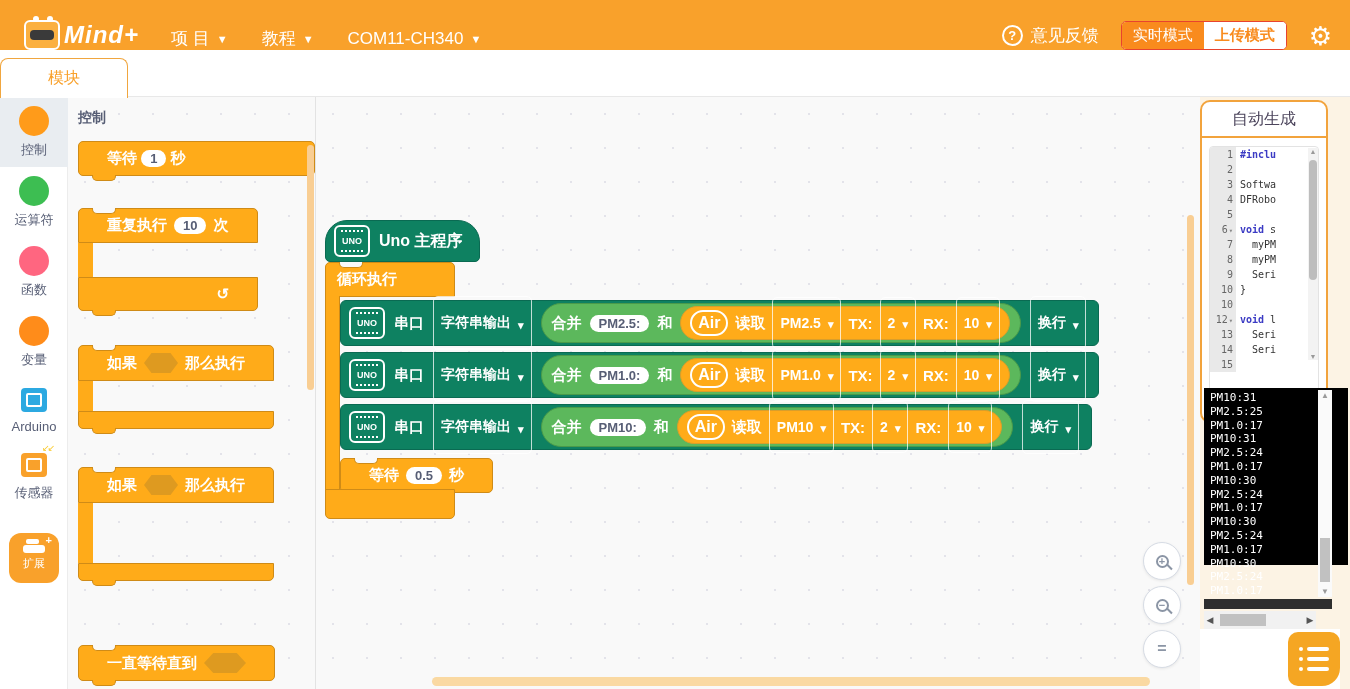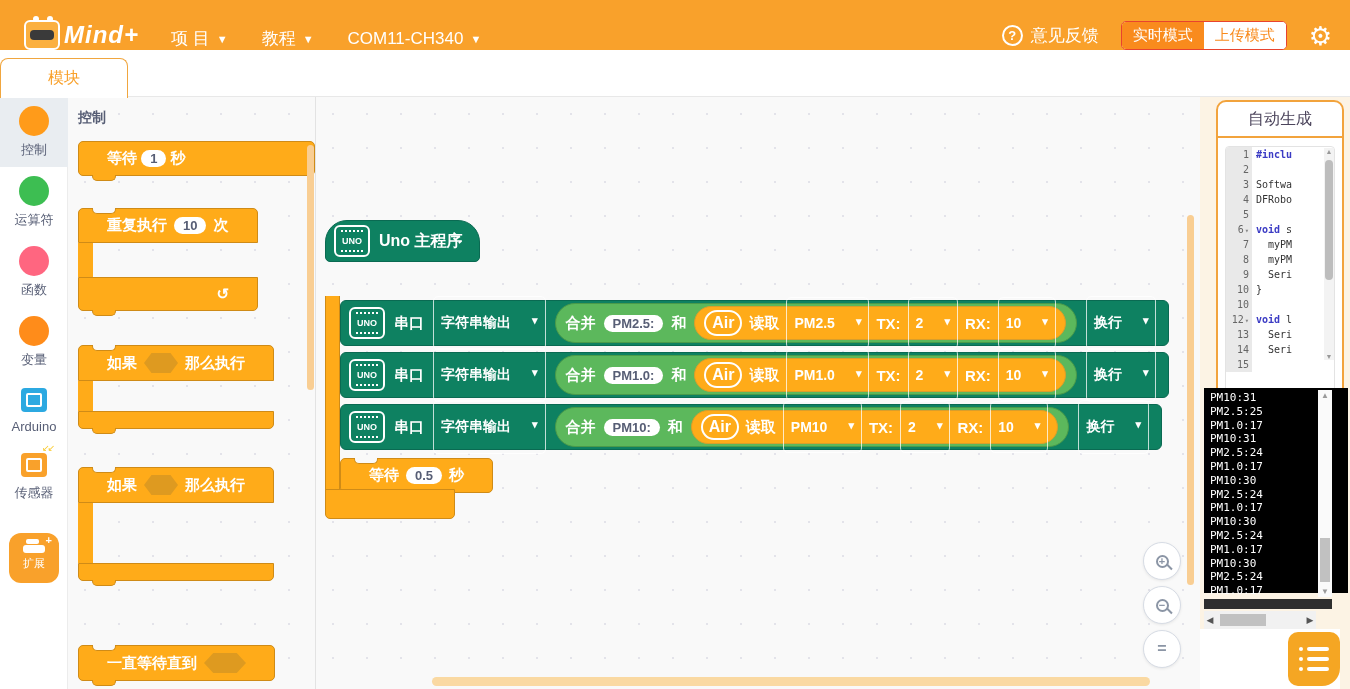--- a/index.html
+++ b/index.html
@@ -18,55 +18,55 @@
   .menu { display:flex; align-items:center; margin-left:32px; gap:34px; font-size:17px; }
   .menu-item { display:flex; align-items:center; gap:7px; cursor:pointer; }
   .caret { font-size:11px; }
   .header-right { margin-left:auto; display:flex; align-items:center; gap:22px; margin-right:18px; }
   .feedback { display:flex; align-items:center; gap:8px; font-size:17px; }
   .q-icon { width:21px; height:21px; border:2px solid #fff; border-radius:50%; font-size:13px; font-weight:bold;
             display:flex; align-items:center; justify-content:center; }
   .mode-toggle { display:flex; background:#fff; border:1px solid #E8432E; border-radius:5px; overflow:hidden; font-size:15px; }
   .mode-seg { padding:4px 11px; }
   .mode-live { background:#F98B1D; color:#fff; }
-  .mode-upload { background:#fff; color:#F98B1D; font-weight:normal; }
+  .mode-upload { background:#fff; color:#F98B1D; font-weight:bold; }
   .gear { font-size:26px; line-height:1; }
 
   
   .substrip { position:absolute; left:0; top:50px; width:1350px; height:47px; background:#fff; z-index:20; border-bottom:1px solid #e8e8e8;}
   .tab-module { position:absolute; left:0; top:8px; width:128px; height:40px; background:#fff;
                 border:1px solid #F0A63F; border-bottom:none; border-radius:8px 8px 0 0;
                 color:#F9A12B; font-size:16px; display:flex; align-items:center; justify-content:center; }
   .upload-device { position:absolute; right:2px; top:10px; display:flex; align-items:center; gap:8px; font-size:17px; color:#333; }
   .upload-icon { width:24px; height:24px; border:2px solid #F9A12B; border-radius:5px; background:#fff; color:#F9A12B;
                  font-weight:bold; font-size:15px; display:flex; align-items:center; justify-content:center; }
 
   
   .right-col { position:absolute; left:1200px; top:50px; width:150px; height:639px; background:#FCF3E4; z-index:15; }
 
   
-  .code-card { position:absolute; left:16px; top:50px; width:128px; height:323px; background:#fff;
+  .code-card { position:absolute; left:0; top:50px; width:128px; height:323px; background:#fff;
                border:2px solid #F2A33C; border-radius:10px; overflow:hidden; }
   .code-title { height:36px; display:flex; align-items:center; justify-content:center; font-size:16px;
                 color:#4B445B; border-bottom:2px solid #F2A33C; }
   .code-area { position:absolute; left:7px; top:44px; right:7px; bottom:6px; background:#fff; overflow:hidden;
                font-family:"DejaVu Sans Mono", monospace; font-size:10px; border:1px solid #e3e3e3; border-radius:4px;}
   .cl { display:flex; height:15px; line-height:15px; }
   .cl-num { width:26px; background:#E9E9E9; color:#666; text-align:right; padding-right:3px; flex:none; }
   .cl-fold { color:#888; font-size:7px; margin-left:1px; }
   .cl-text { padding-left:4px; color:#333; white-space:pre; }
   .kw { color:#3B3BC4; font-weight:bold; }
   .code-vsb { position:absolute; right:8px; top:46px; width:10px; height:212px; background:#F3F3F3; }
   .code-vsb .arr { position:absolute; left:0; width:10px; font-size:7px; color:#999; text-align:center; }
   .code-thumb { position:absolute; left:1px; width:8px; background:#BDBDBD; border-radius:4px; }
   .code-hsb { position:absolute; left:10px; bottom:7px; width:96px; height:10px; display:flex; justify-content:space-between;
               font-size:8px; color:#888; align-items:center; }
 
   
-  .monitor { position:absolute; left:4px; top:338px; width:144px; height:205px; background:#000; }
+  .monitor { position:absolute; left:4px; top:338px; width:144px; height:177px; background:#000; }
   .mon-lines { position:absolute; left:6px; top:3px; font-family:"DejaVu Sans Mono", monospace; font-size:11px;
                line-height:13.8px; color:#fff; white-space:pre; }
   .mon-input { position:absolute; left:0; top:211px; width:128px; height:10px; background:#2e2e2e; }
   .mon-vsb { position:absolute; left:114px; top:2px; width:14px; height:207px; background:#FAFAFA; }
   .mon-vsb .arr { position:absolute; left:0; width:14px; text-align:center; font-size:8px; color:#9a9a9a; }
   .mon-vthumb { position:absolute; left:2px; top:148px; width:10px; height:44px; background:#C1C1C1; }
   .mon-hsb { position:absolute; left:0; top:223px; width:112px; height:18px; background:#F1F1F1;
              display:flex; align-items:center; }
   .mon-hsb .arr { font-size:9px; color:#555; width:12px; text-align:center; }
   .mon-hthumb { width:46px; height:12px; background:#C1C1C1; margin-left:4px; }
@@ -137,21 +137,21 @@
                       border:1px solid #CF8B17; border-top:none; border-radius:0 0 5px 5px; }
   .loop-spine { position:absolute; left:9px; top:199px; width:15px; height:194px; background:#FFAB19;
                 border-left:1px solid #CF8B17; border-right:1px solid #CF8B17; }
   .loop-bottom { position:absolute; left:9px; top:392px; width:130px; height:30px; background:#FFAB19; border:1px solid #CF8B17;
                  border-radius:0 0 5px 5px; }
   .rows-wrap { position:absolute; left:24px; top:203px; display:flex; flex-direction:column; gap:6px; }
   .srow { background:#0E8161; border:1px solid #0A6A52; border-radius:6px; height:46px;
           display:inline-flex; align-items:center; gap:9px; padding:0 12px 0 8px; color:#fff;
           font-weight:600; font-size:15px; width:max-content; }
   .dd { border:1px solid rgba(255,255,255,.75); border-radius:5px; padding:17px 7px; display:inline-flex;
-        align-items:flex-start; gap:21px; font-size:14px; color:#fff; }
+        align-items:flex-end; gap:7px; font-size:14px; color:#fff; }
   .merge { background:#5CB85C; border:1px solid #4A9A4A; border-radius:20px; height:40px;
            display:inline-flex; align-items:center; gap:8px; padding:0 10px; }
   .air { background:#FFAB19; border:1px solid #D99E2B; border-radius:17px; height:34px;
          display:inline-flex; align-items:center; gap:7px; padding:0 9px; }
   .air-icon { min-width:38px; height:26px; border:2px solid #fff; border-radius:14px; color:#fff; font-size:16px;
               font-weight:bold; display:flex; align-items:center; justify-content:center; }
   .wait-block { position:absolute; left:24px; top:361px; }
   .cv-vsb { position:absolute; left:871px; top:118px; width:7px; height:370px; background:#F9CE93; border-radius:4px; }
   .cv-hsb { position:absolute; left:116px; top:580px; width:718px; height:9px; background:#FAD9A2; border-radius:5px; }
   .zoomc { position:absolute; width:38px; height:38px; border-radius:50%; background:#fff; border:1px solid #D7DCE5;
@@ -403,20 +403,23 @@
     
   </div>
   <div class="pal-sb"></div>
 </div>
 
 <div class="canvas">
   <div class="hat">
     <span class="uno-icon">UNO</span>
     <span>Uno 主程序</span>
   </div>
+  <div class="loop-top">
+    <span>循环执行</span>
+  </div>
   <div class="loop-spine"></div>
   <div class="rows-wrap" id="rows-wrap">
       <div class="srow">
         <span class="uno-icon">UNO</span>
         <span>串口</span>
         <span class="dd">
           <span>字符串输出</span>
           <span class="caret">▾</span>
         </span>
         <span class="merge">

